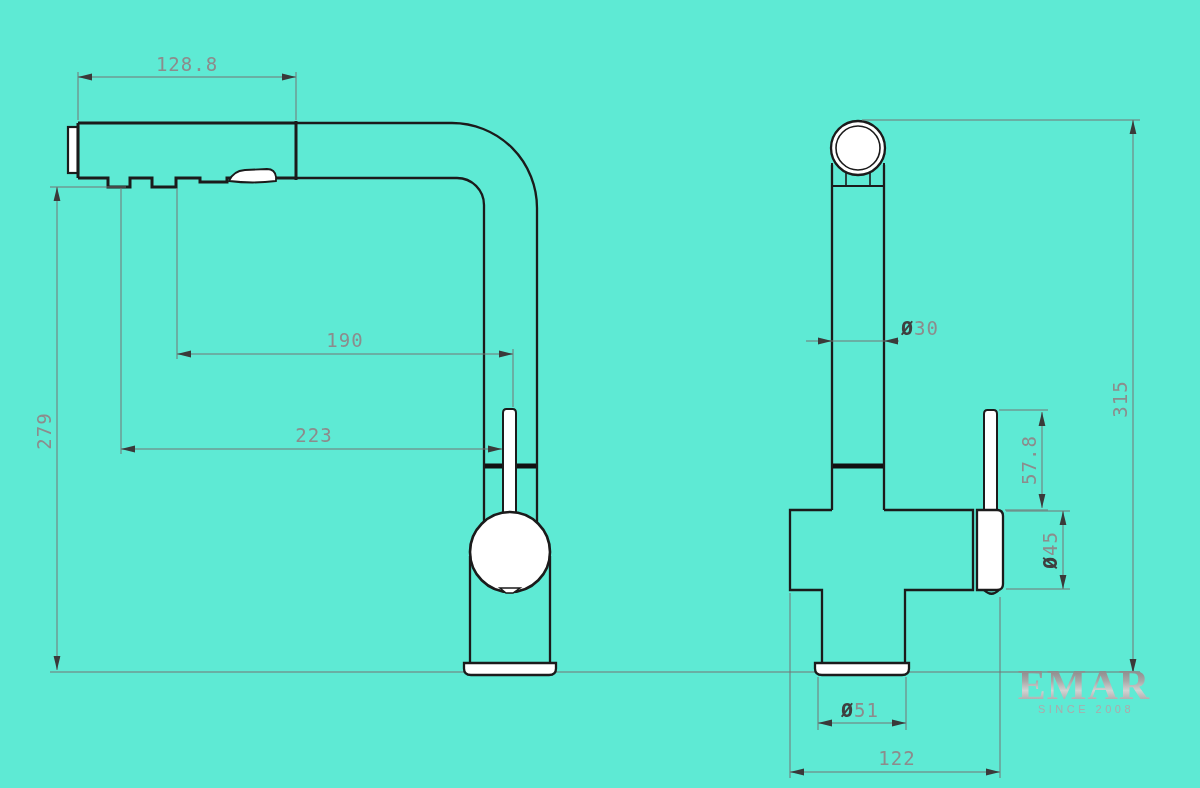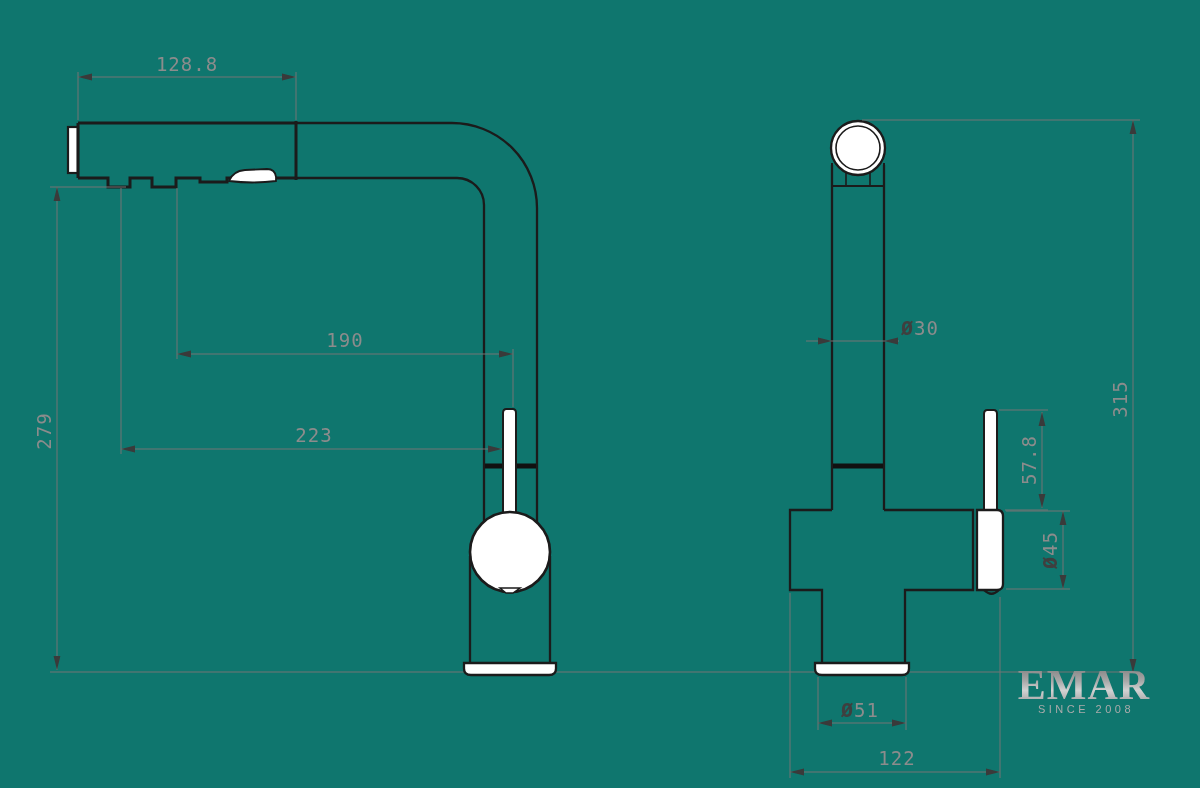--- a/index.html
+++ b/index.html
@@ -1,16 +1,16 @@
 <!DOCTYPE html>
 <html><head>
 <meta charset="utf-8">
 <style>
   html,body{margin:0;padding:0;background:#ffffff;}
-  .stage{position:relative;width:1200px;height:788px;background:#0f766e;overflow:hidden;
+  .stage{position:relative;width:1200px;height:788px;background:#5eead4;overflow:hidden;
          font-family:"DejaVu Sans Mono", monospace;}
   svg{position:absolute;left:0;top:0;}
   .obj{stroke:#1b1b1b;fill:none;}
   .objfill{stroke:#1b1b1b;fill:#ffffff;}
   .thick{stroke-width:3;}
   .med{stroke-width:2.3;}
   .thin2{stroke-width:2;}
   .band{stroke:#111111;stroke-width:5;fill:none;}
   .dim{stroke:#757575;stroke-width:1;fill:none;}
   .arr{fill:#3a3a3a;stroke:none;}

